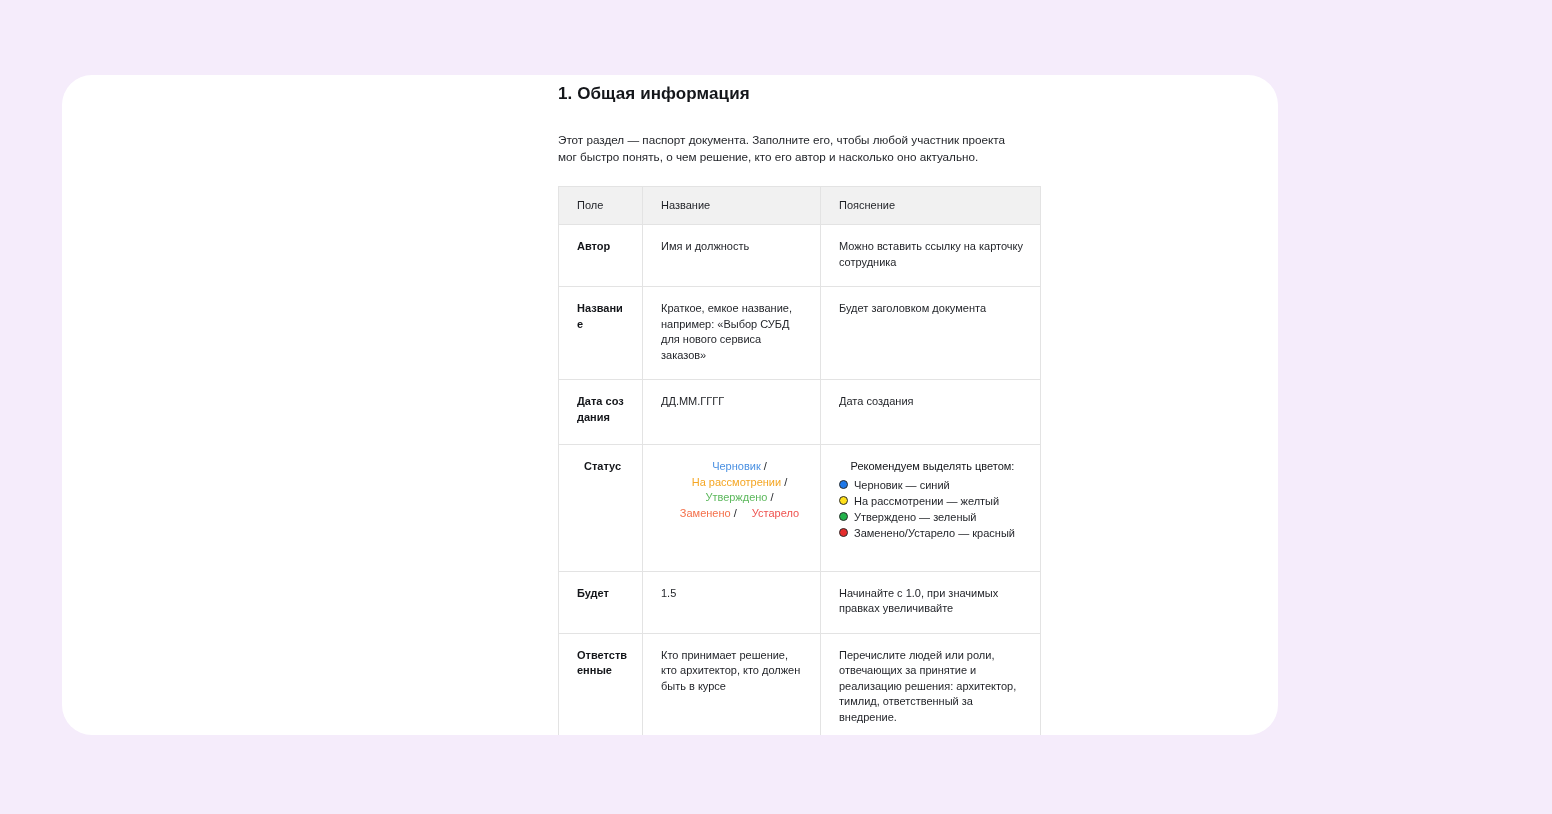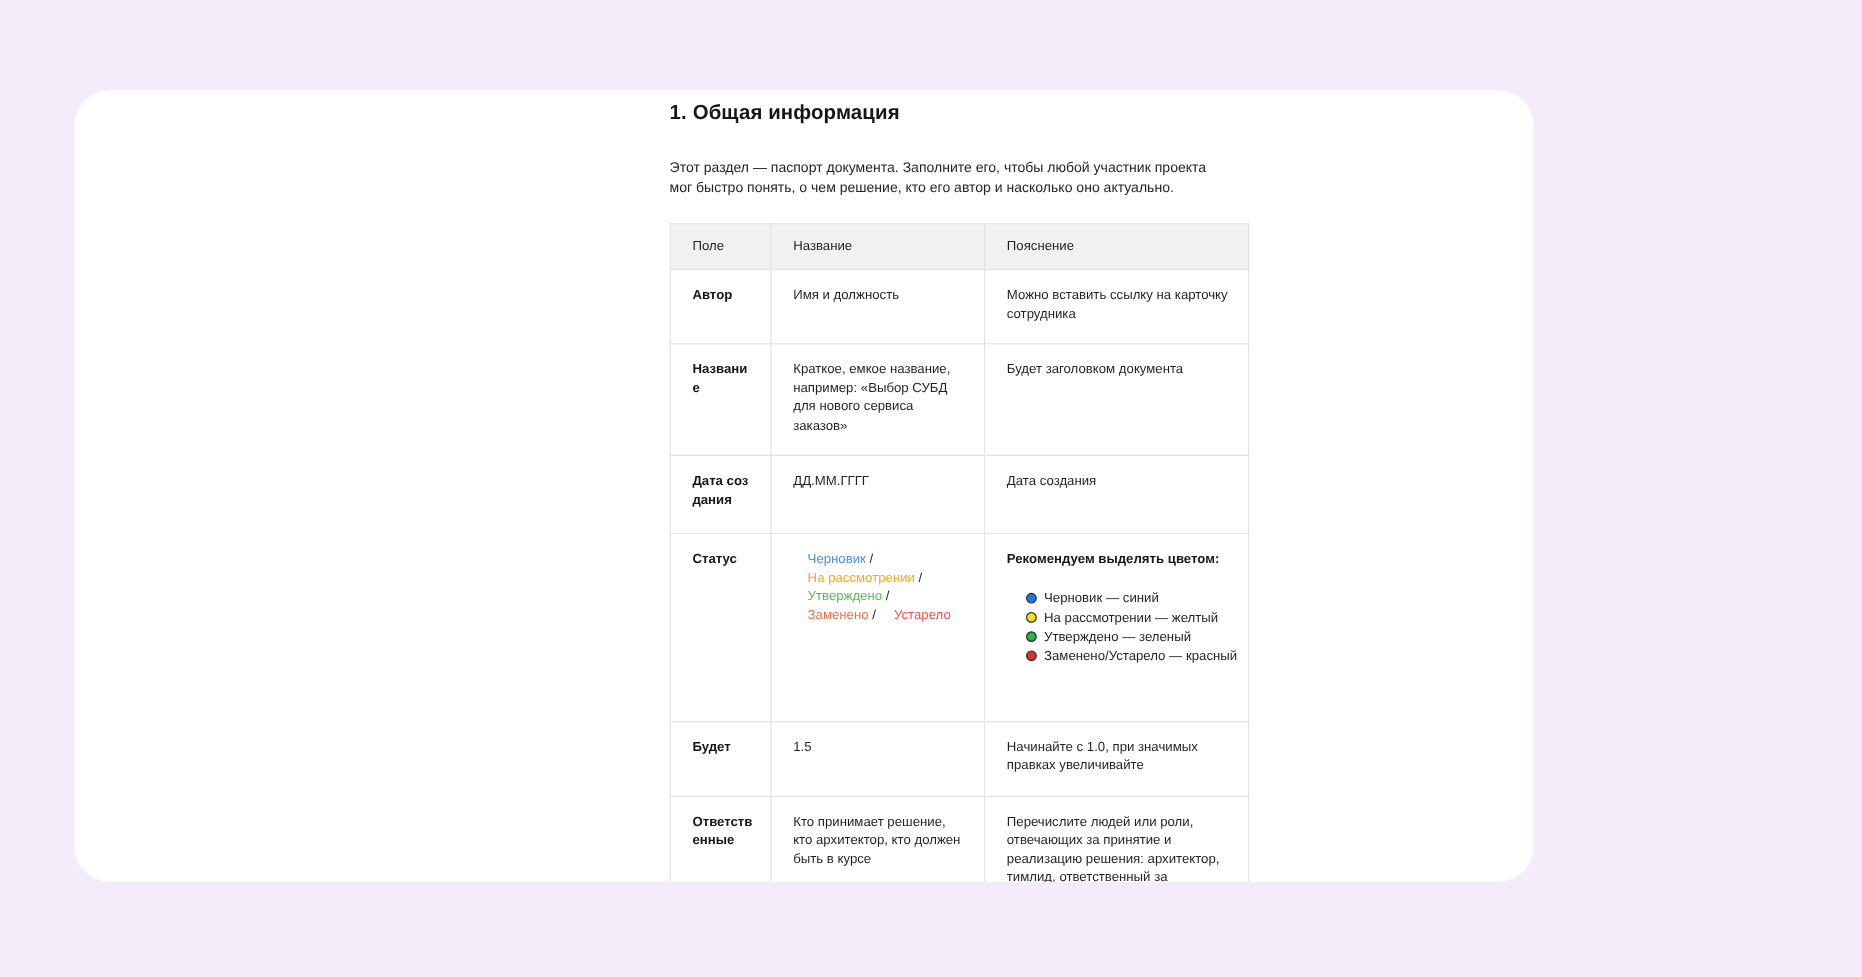--- a/index.html
+++ b/index.html
@@ -83,35 +83,35 @@
   table.info-table td.field-cell {
     font-weight: bold;
     color: #14161a;
     padding-left: 18px;
   }
   table.info-table td.value-cell,
   table.info-table td.expl-cell {
     word-break: normal;
     overflow-wrap: break-word;
   }
-  table.info-table tr.row-tall-a td { padding-bottom: 30px; }
+  table.info-table tr.row-tall-a td { padding-bottom: 30px; text-align: center; }
   table.info-table tr.row-tall-b td { padding-bottom: 19px; }
 
   .status-chain span.st { white-space: nowrap; margin-left: 12px; }
   .sep { color: #1f2126; }
 
   .legend-title {
-    font-weight: bold;
+    font-weight: normal;
     color: #14161a;
     display: block;
     margin-bottom: 2px;
   }
   ul.legend {
     list-style: none;
-    margin: 16px;
+    margin: 0;
     padding: 0;
   }
   ul.legend li {
     display: flex;
     align-items: center;
     line-height: 14px;
     padding: 1px 0;
     white-space: nowrap;
   }
   .dot {

